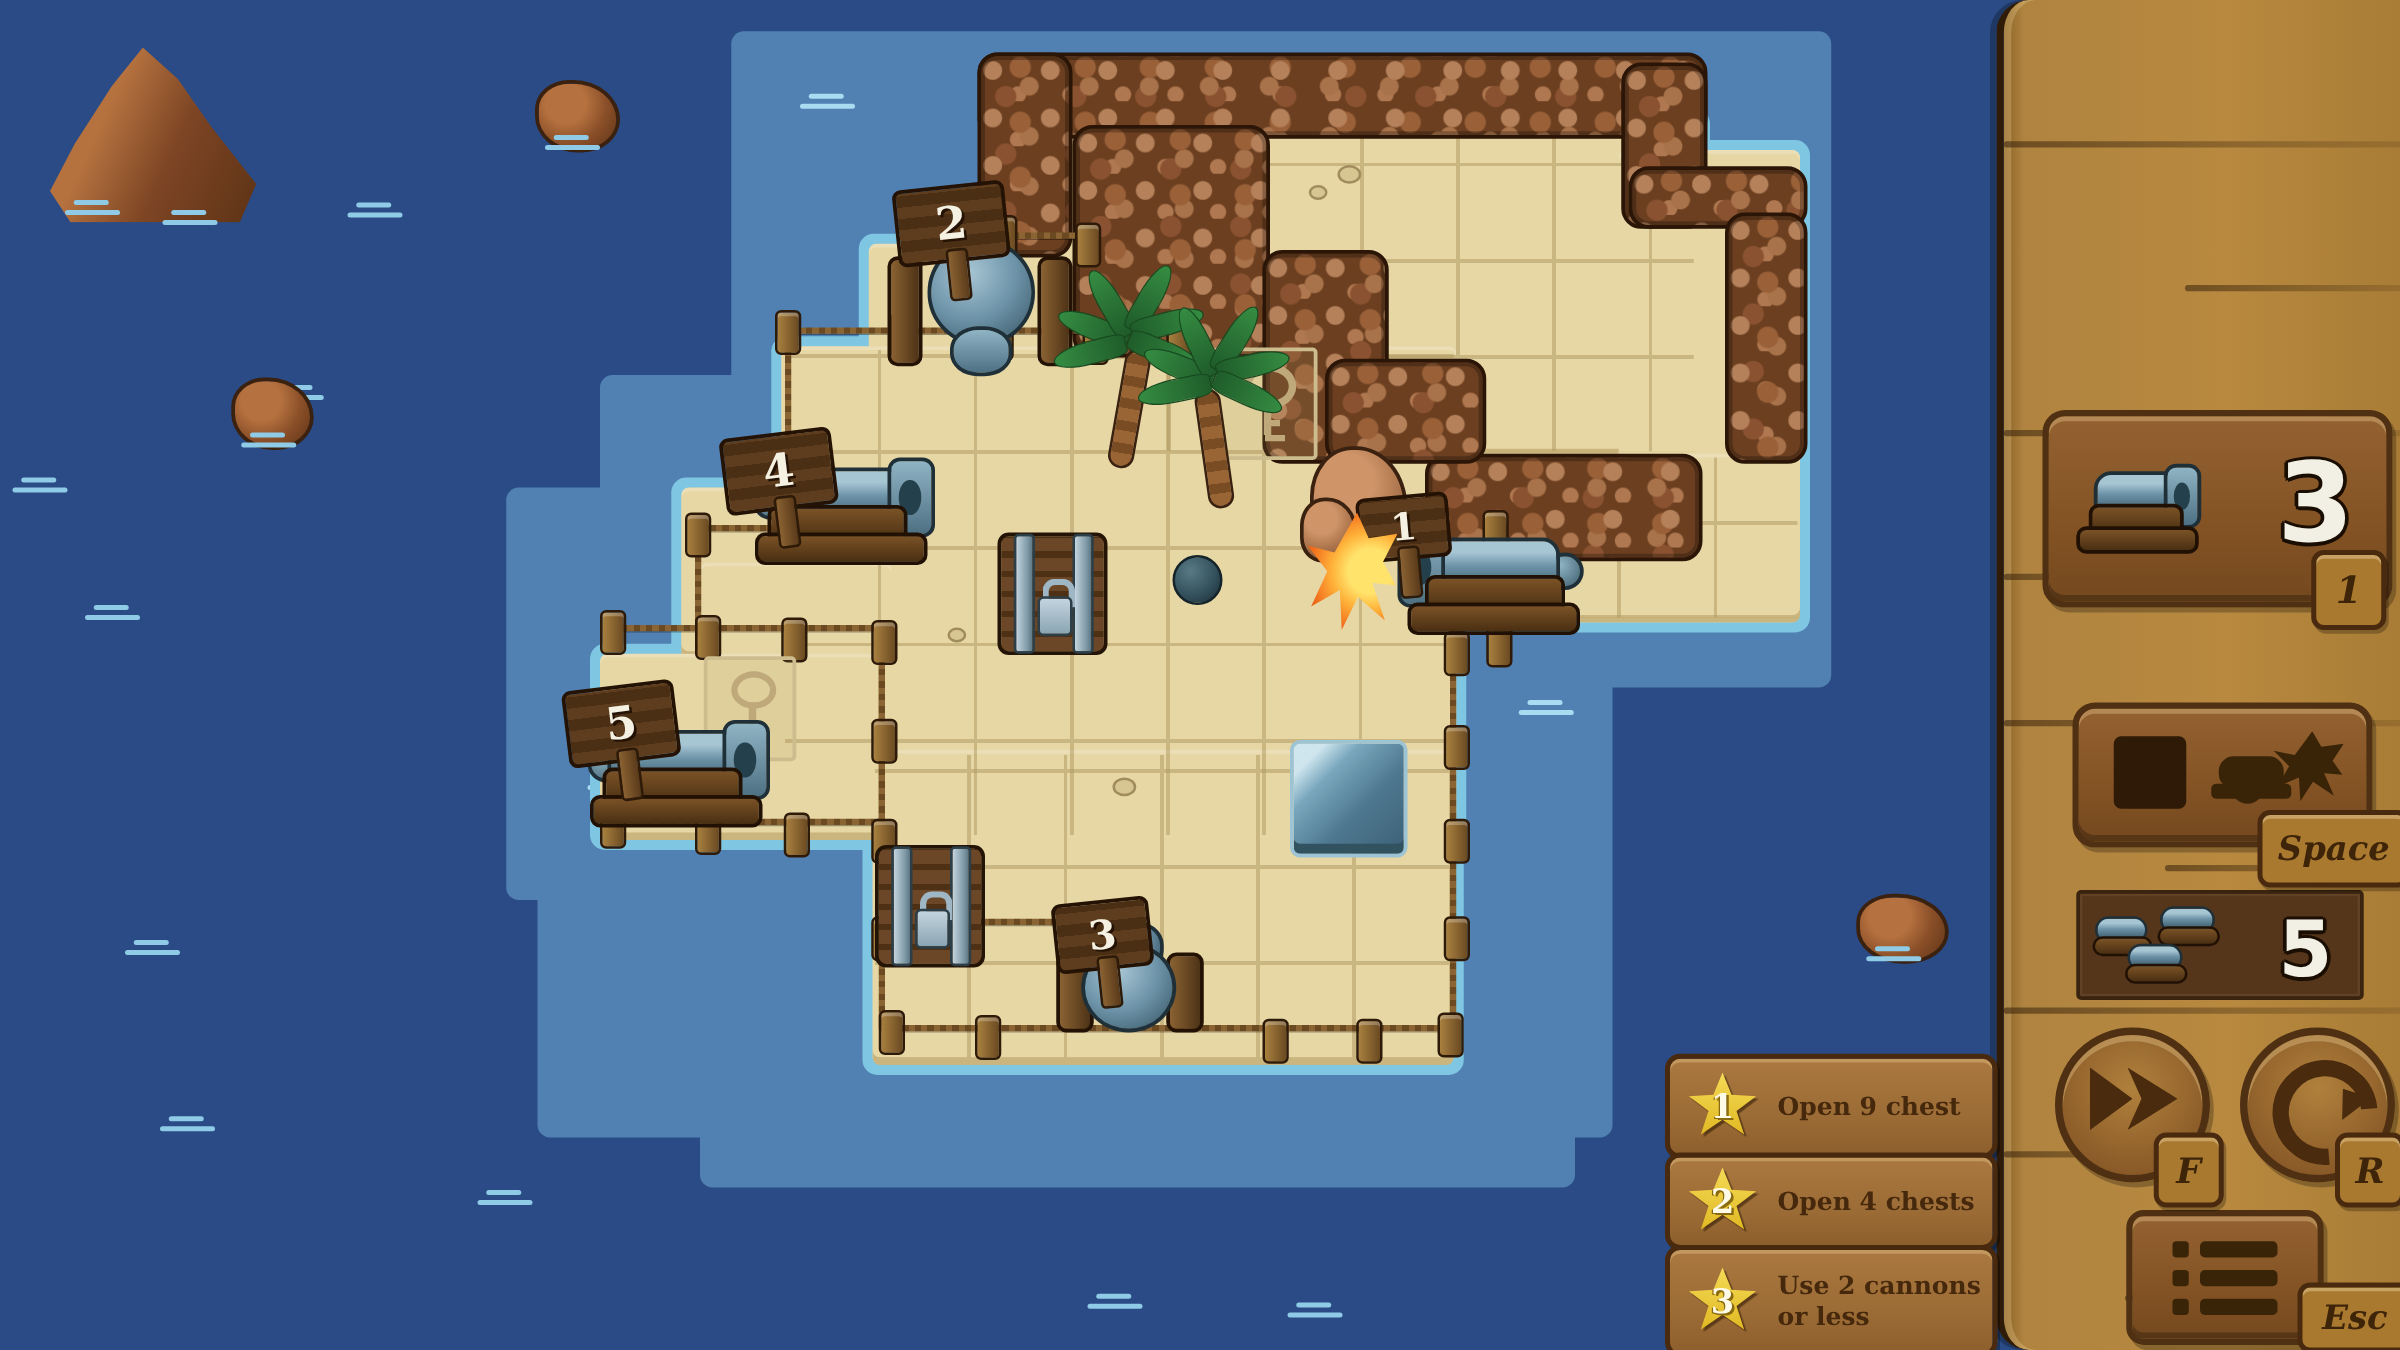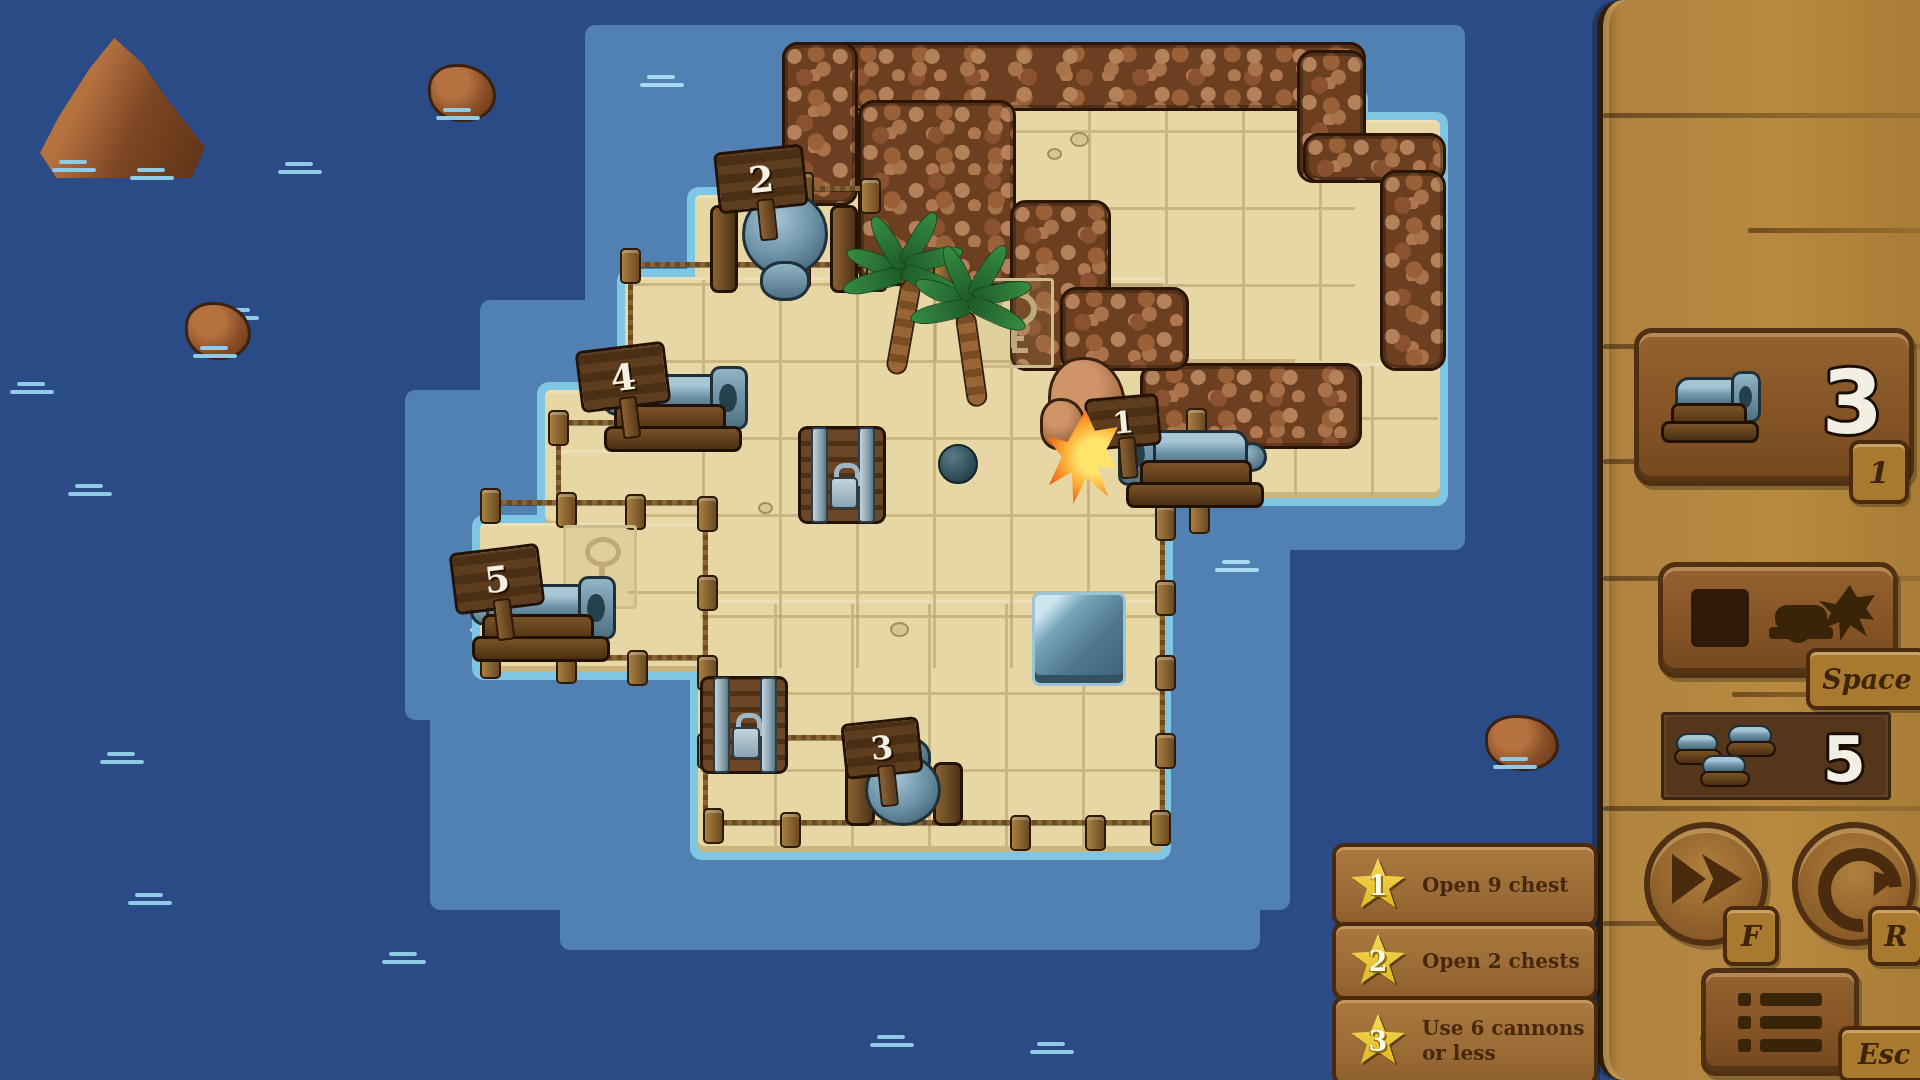--- a/index.html
+++ b/index.html
@@ -455,23 +455,23 @@
       <div class="star"></div>
       <div class="starnum">1</div>
     </div>
     <div class="objtext">Open 9 chest</div>
   </div>
   <div class="obj" style="top:922px;height:70px">
     <div class="starwrap">
       <div class="star"></div>
       <div class="starnum">2</div>
     </div>
-    <div class="objtext">Open 2 chests</div>
+    <div class="objtext">Open 4 chests</div>
   </div>
   <div class="obj" style="top:996px;height:82px">
     <div class="starwrap">
       <div class="star"></div>
       <div class="starnum">3</div>
     </div>
-    <div class="objtext">Use 6 cannons or less</div>
+    <div class="objtext">Use 2 cannons or less</div>
   </div>
 
 </div>
 
 </body></html>

